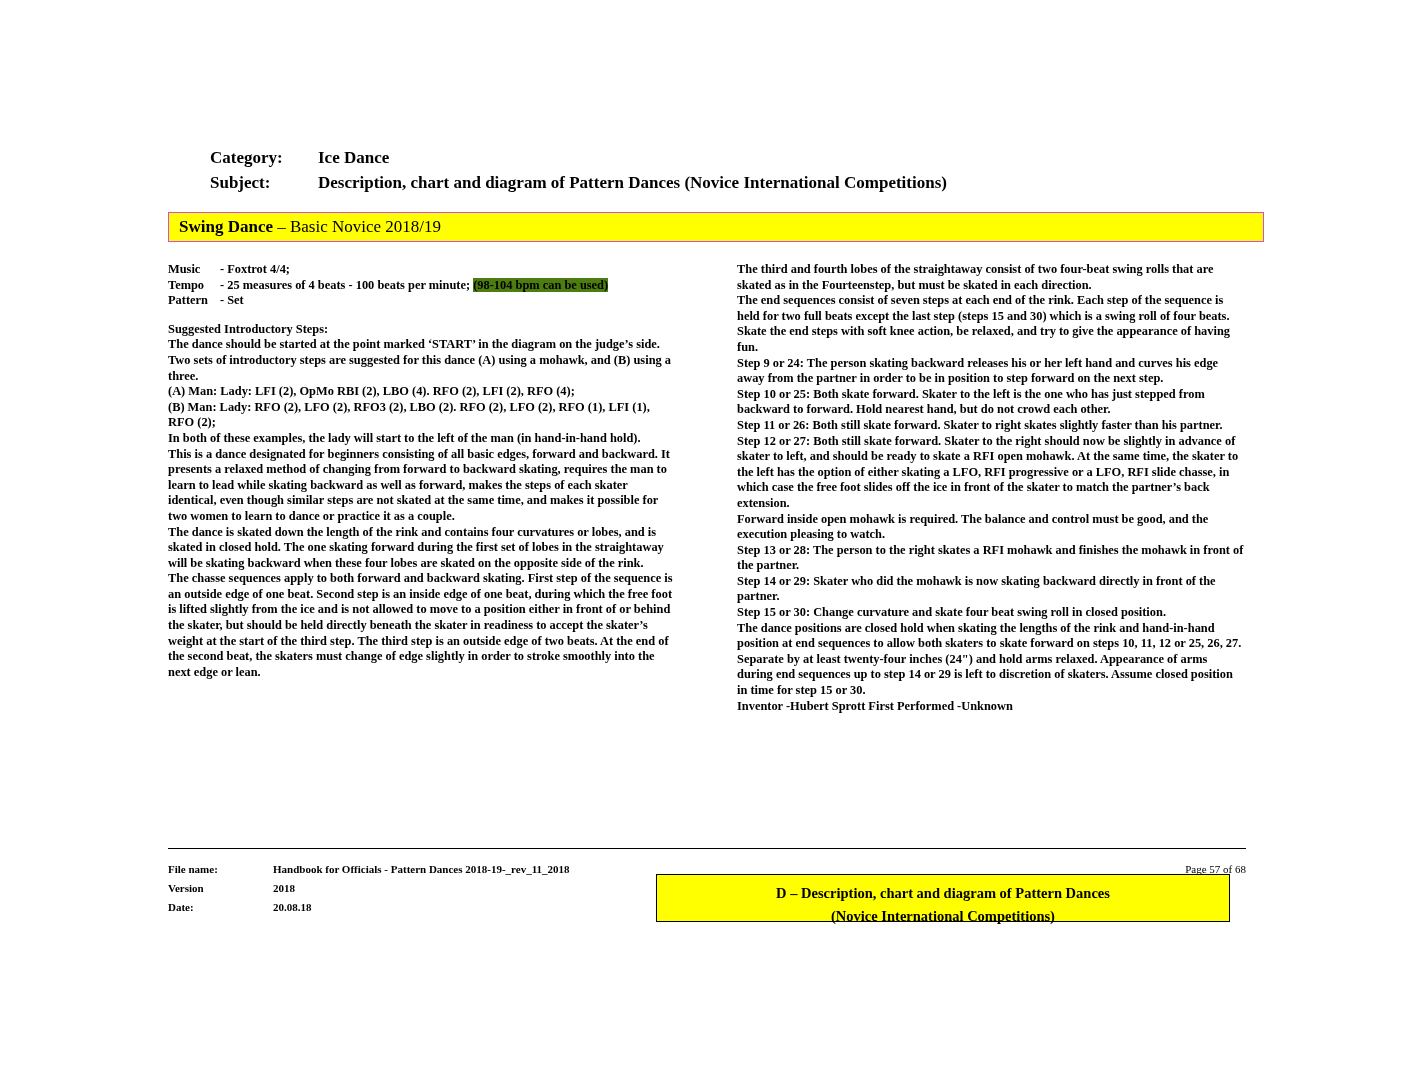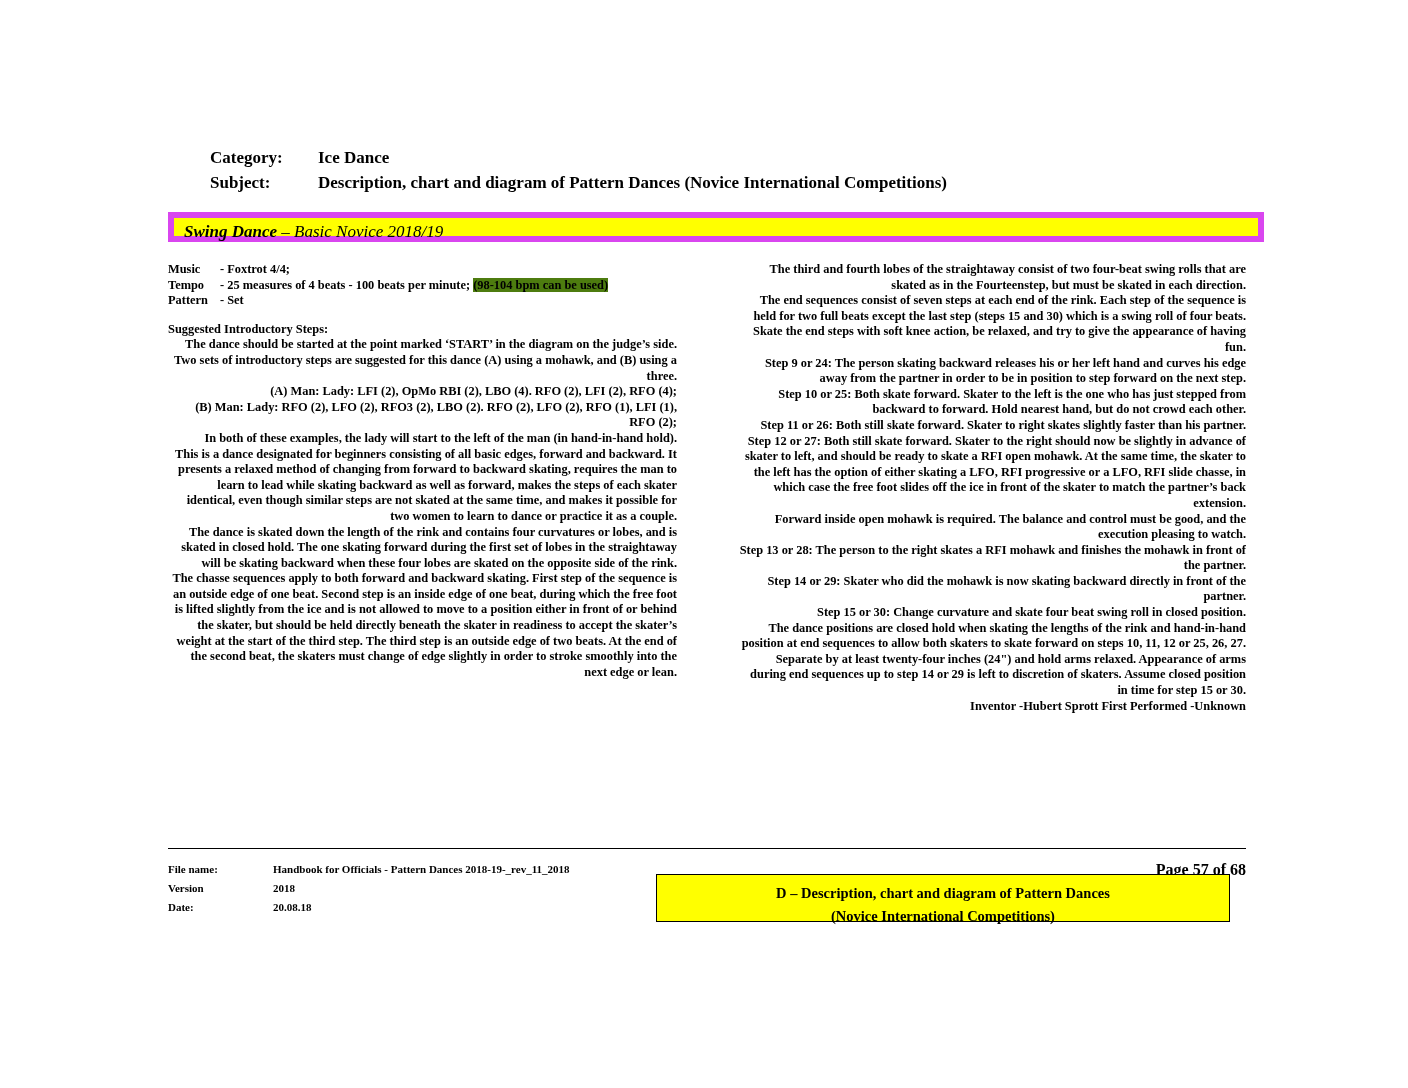--- a/index.html
+++ b/index.html
@@ -43,23 +43,22 @@
   .header-value {
     flex: 1;
   }
   .title-bar {
     position: absolute;
     left: 168px;
     top: 212px;
     width: 1096px;
     height: 30px;
     background: #ffff00;
-    border: 6px solid #d946ef;
+    border: 1px solid #d946ef;
     box-sizing: border-box;
-    font-style: italic;
   }
   .title-bar .t1 {
     position: absolute;
     left: 10px;
     top: 4px;
     font-size: 17px;
     font-weight: bold;
   }
   .title-bar .t2 {
     font-weight: normal;
@@ -88,21 +87,21 @@
     font-size: 12.4px;
     line-height: 15.6px;
     font-weight: bold;
   }
   .meta-label { width: 52px; flex: 0 0 52px; }
   .meta-value { flex: 1; }
   .hl {
     background: #4d7c0f;
   }
   .gap { height: 13px; }
-  .para { margin-bottom: 0px; text-align: right; }
+  .para { margin-bottom: 0px; }
   .footer-line {
     position: absolute;
     left: 168px;
     top: 848px;
     width: 1078px;
     height: 1px;
     background: #000000;
   }
   .footer {
     position: absolute;
@@ -115,22 +114,22 @@
   }
   .footer-row {
     display: flex;
   }
   .footer-label { width: 105px; flex: 0 0 105px; }
   .footer-value { flex: 1; }
   .page-num {
     position: absolute;
     right: 0px;
     top: 0px;
-    font-size: 16px;
-    font-weight: bold;
+    font-size: 11px;
+    font-weight: normal;
   }
   .footer-box {
     position: absolute;
     left: 656px;
     top: 874px;
     width: 574px;
     height: 48px;
     background: #ffff00;
     border: 1px solid #000000;
     box-sizing: border-box;

